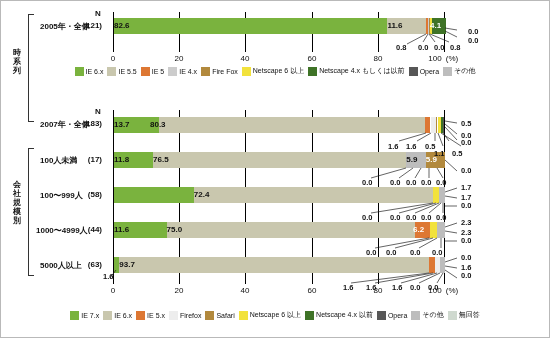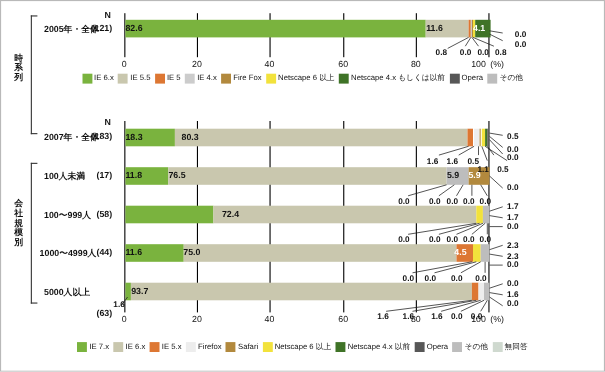--- a/index.html
+++ b/index.html
@@ -219,71 +219,71 @@
 <div class="row-label" style="left:40px; top:155px;">100人未満</div>
 <div class="row-n" style="left:68px; top:155px;">(17)</div>
 
 <div class="row-label" style="left:40px; top:190px;">100〜999人</div>
 <div class="row-n" style="left:68px; top:190px;">(58)</div>
 
 <div class="row-label" style="left:36px; top:225px;">1000〜4999人</div>
 <div class="row-n" style="left:68px; top:225px;">(44)</div>
 
 <div class="row-label" style="left:40px; top:260px;">5000人以上</div>
-<div class="row-n" style="left:68px; top:260px;margin-top:20px;">(63)</div>
+<div class="row-n" style="left:68px; top:260px;">(63)</div>
 
 <div class="panel" style="left:113px; top:110px; width:332px; height:174px;">
   <div class="axis-line" style="left:0px;   top:0; width:1px; height:174px;"></div>
   <div class="axis-line" style="left:66px;  top:0; width:1px; height:174px;"></div>
   <div class="axis-line" style="left:132px; top:0; width:1px; height:174px;"></div>
   <div class="axis-line" style="left:199px; top:0; width:1px; height:174px;"></div>
   <div class="axis-line" style="left:265px; top:0; width:1px; height:174px;"></div>
   <div class="axis-line" style="left:331px; top:0; width:1px; height:174px;"></div>
 
   <div class="bar" style="left:1px; top:7px; width:331px;">
     <div class="seg" style="left:0px;     width:45.4px; background:#7ab33e;"></div>
     <div class="seg" style="left:45.4px;  width:265.8px; background:#c9c7ae;"></div>
     <div class="seg" style="left:311.2px; width:5.3px;  background:#dd7733;"></div>
     <div class="seg" style="left:316.5px; width:5.3px;  background:#ededed;"></div>
     <div class="seg" style="left:321.8px; width:1.7px;  background:#b2893d;"></div>
     <div class="seg" style="left:323.5px; width:3.6px;  background:#f2e23c;"></div>
     <div class="seg" style="left:327.1px; width:1.7px;  background:#3f7327;"></div>
     <div class="seg" style="left:328.8px; width:1.7px;  background:#575757;"></div>
-    <div class="seg-txt" style="left:0px; width:45.4px;">18.3</div>
-    <div class="seg-txt" style="left:51px; width:312px;border-radius:8px;">80.3</div>
+    <div class="seg-txt" style="left:0px; width:45.4px;">13.7</div>
+    <div class="seg-txt" style="left:36px; width:312px;border-radius:8px;">80.3</div>
   </div>
 
   <div class="bar" style="left:1px; top:42px; width:331px;">
     <div class="seg" style="left:0px;     width:39.1px;  background:#7ab33e;"></div>
     <div class="seg" style="left:39.1px;  width:253.2px; background:#c9c7ae;"></div>
     <div class="seg" style="left:292.3px; width:19.5px;  background:#bdbdbd;"></div>
     <div class="seg" style="left:311.8px; width:19.5px;  background:#b2893d;"></div>
     <div class="seg-txt" style="left:0px; width:55px;">11.8</div>
     <div class="seg-txt" style="left:39.1px; width:253.2px;">76.5</div>
     <div class="seg-txt" style="left:292.3px; width:19.5px;">5.9</div>
     <div class="seg-txt" style="left:311.8px; width:19.5px; color:#fff;">5.9</div>
   </div>
 
   <div class="bar" style="left:1px; top:77px; width:331px;">
     <div class="seg" style="left:0px;     width:79.8px;  background:#7ab33e;"></div>
     <div class="seg" style="left:79.8px;  width:239.6px; background:#c9c7ae;"></div>
     <div class="seg" style="left:319.4px; width:5.6px;   background:#f2e23c;"></div>
     <div class="seg" style="left:325.0px; width:5.6px;   background:#bdbdbd;"></div>
-    <div class="seg-txt" style="left:79.8px; width:239.6px;padding-left:8px;">72.4</div>
+    <div class="seg-txt" style="left:79.8px; width:239.6px;">72.4</div>
   </div>
 
   <div class="bar" style="left:1px; top:112px; width:331px;">
     <div class="seg" style="left:0px;     width:52.6px;  background:#7ab33e;"></div>
     <div class="seg" style="left:52.6px;  width:248.3px; background:#c9c7ae;"></div>
     <div class="seg" style="left:300.9px; width:14.9px;  background:#dd7733;"></div>
     <div class="seg" style="left:315.8px; width:7.6px;   background:#f2e23c;"></div>
     <div class="seg" style="left:323.4px; width:7.6px;   background:#bdbdbd;"></div>
     <div class="seg-txt" style="left:0px; width:52.6px;">11.6</div>
     <div class="seg-txt" style="left:52.6px; width:248.3px;">75.0</div>
-    <div class="seg-txt" style="left:299px; width:18px; color:#fff;">4.5</div>
+    <div class="seg-txt" style="left:299px; width:18px; color:#fff;">6.2</div>
   </div>
 
   <div class="bar" style="left:1px; top:147px; width:331px;">
     <div class="seg" style="left:0px;     width:5.3px;   background:#7ab33e;"></div>
     <div class="seg" style="left:5.3px;   width:310.1px; background:#c9c7ae;"></div>
     <div class="seg" style="left:315.4px; width:5.3px;   background:#dd7733;"></div>
     <div class="seg" style="left:320.7px; width:5.3px; background:#ededed;"></div>
     <div class="seg" style="left:326.0px; width:5.3px;   background:#bdbdbd;"></div>
     <div class="seg-txt" style="left:5.3px; width:310.1px;">93.7</div>
   </div>

